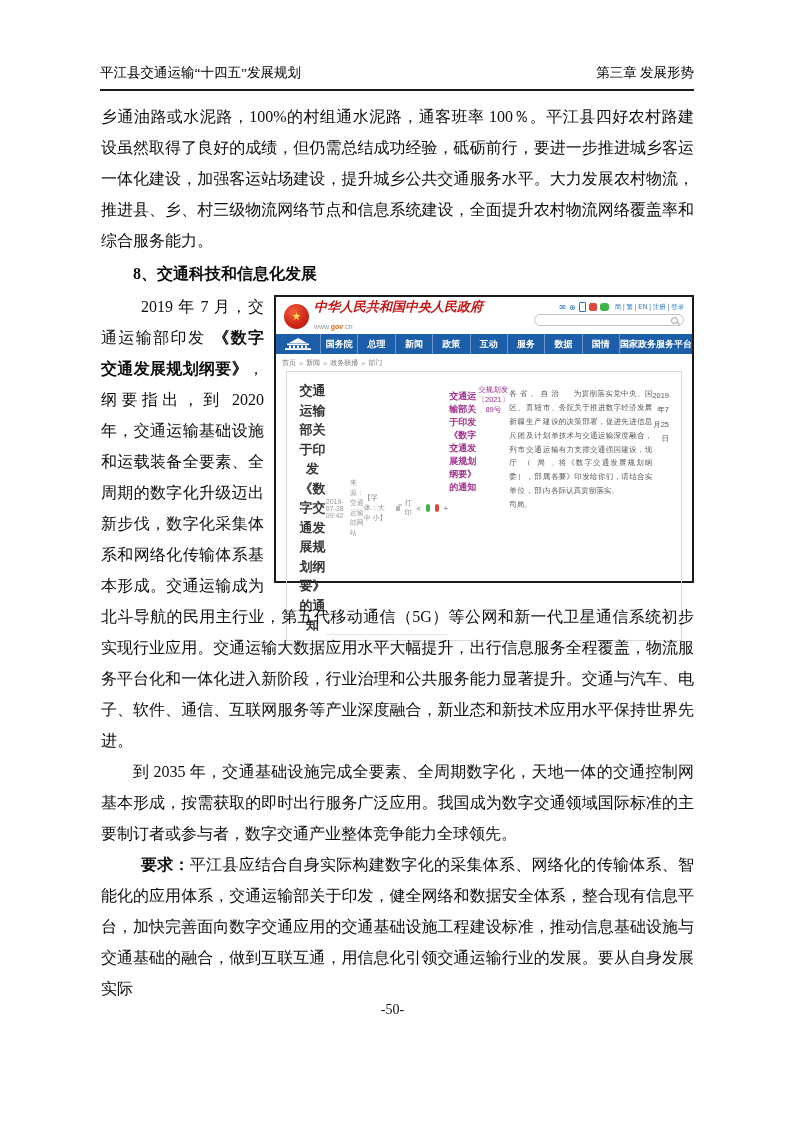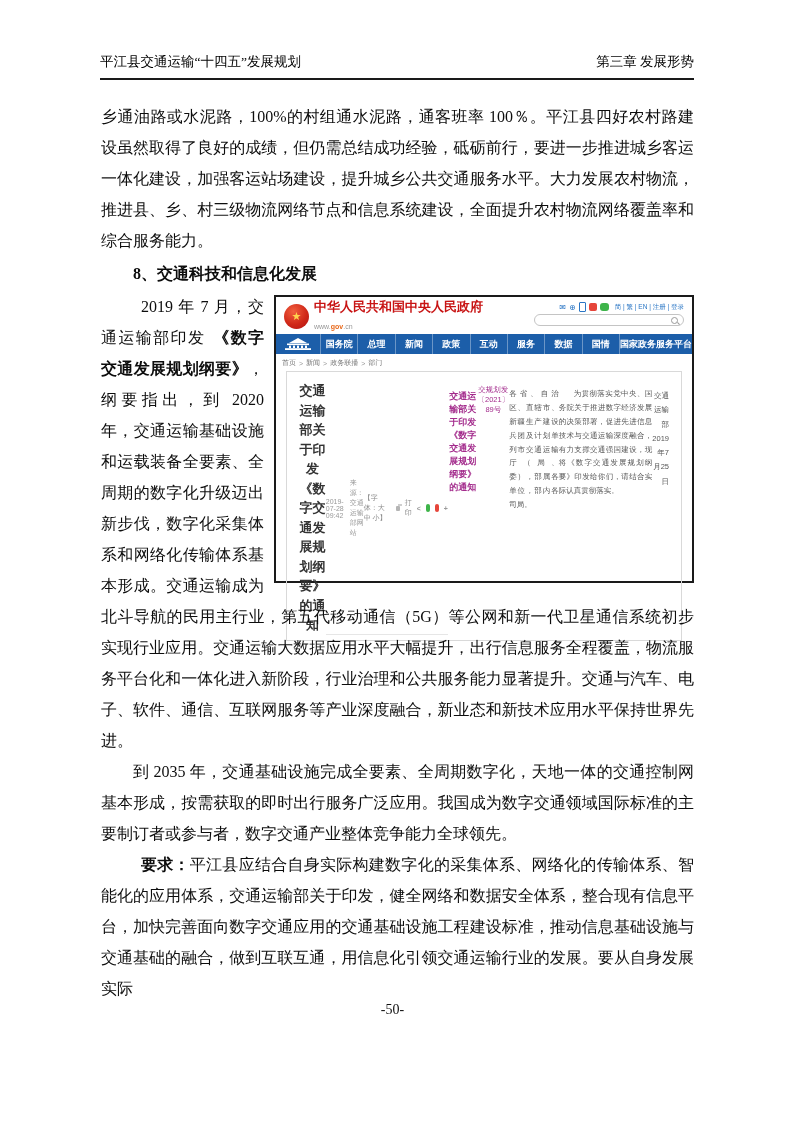--- a/index.html
+++ b/index.html
@@ -7,21 +7,21 @@
     position:relative;
     width:793px;height:1122px;
     background:#fff;
     font-family:"Liberation Serif","DejaVu Serif",serif;
     color:#111;
     overflow:hidden;
     box-sizing:border-box;
   }
   
   .doc-header{
-    position:absolute;left:100px;right:99px;top:53px;
+    position:absolute;left:100px;right:99px;top:64px;
     display:flex;justify-content:space-between;align-items:flex-end;
     font-size:13.5px;color:#000;
     padding-bottom:7px;
     border-bottom:2.5px solid #1a1a1a;
   }
   
   .doc-body{
     position:absolute;left:101px;right:99px;top:101px;
     font-size:16px;line-height:31px;
     text-align:justify;
@@ -52,21 +52,21 @@
     display:flex;justify-content:space-between;
     padding:5px 8px 3px 8px;height:37px;box-sizing:border-box;
   }
   .gs-logo{display:flex;align-items:center;gap:5px;}
   .emblem{
     width:25px;height:25px;border-radius:50%;
     background:radial-gradient(circle at 38% 30%,#f2603f 0%,#d02818 55%,#b01212 100%);
     display:flex;align-items:center;justify-content:center;
     color:#ffd34d;font-size:11px;line-height:1;flex:0 0 auto;
   }
-  .gs-sitename{font-size:13px;font-weight:bold;color:var(--site-red,#c81414);line-height:1.1;}
+  .gs-sitename{font-size:13px;font-weight:bold;color:var(--site-red,#c81414);line-height:1.1;font-style:italic;}
   .gs-url{font-size:7px;color:#999;}
   .gs-url .hl{color:#e8681a;font-weight:bold;}
   .gs-top-right{display:flex;flex-direction:column;align-items:flex-end;gap:2px;}
   .gs-iconrow{display:flex;align-items:center;gap:3px;font-size:8px;color:var(--link-blue,#2a76c5);}
   .gs-toplinks{font-size:6.5px;color:var(--link-blue,#2a76c5);margin-left:3px;}
   .mini-phone{display:inline-block;width:5px;height:8px;border:1px solid var(--link-blue,#2a76c5);border-radius:1px;}
   .mini-red{display:inline-block;width:8px;height:8px;background:#e6453a;border-radius:2px;}
   .mini-green{display:inline-block;width:9px;height:8px;background:#3eb44a;border-radius:3px;}
   .gs-search{
     width:150px;height:12px;border:1px solid #c4c4c4;border-radius:7px;
@@ -208,21 +208,20 @@
               <span class="mini-green"></span>
               <span class="mini-red"></span>
               <span class="gs-share">+</span>
             </span>
           </span>
           <span class="gs-redtitle" style="display:block;">交通运输部关于印发《数字交通发展规划纲要》的通知</span>
           <span class="gs-docnum" style="display:block;">交规划发〔2021〕89号</span>
           <span class="gs-p" style="display:block;">各省、自治区、直辖市、新疆生产建设兵团及计划单列市交通运输厅（局、委），部属各单位，部内各司局。</span>
           <span class="gs-p ind" style="display:block;">为贯彻落实党中央、国务院关于推进数字经济发展的决策部署，促进先进信息技术与交通运输深度融合，有力支撑交通强国建设，现将《数字交通发展规划纲要》印发给你们，请结合实际认真贯彻落实。</span>
           <span class="gs-sign" style="display:block;">
-            <span style="display:block;">交通运输部</span>
             <span style="display:block;">2019年7月25日</span>
           </span>
         </span>
       </span>
       <span class="b" style="font-weight:normal;">2019 年 7 月，交通运输部印发</span><span class="b">《数字交通发展规划纲要》</span><span>，纲要指出，到 2020 年，交通运输基础设施和运载装备全要素、全周期的数字化升级迈出新步伐，数字化采集体系和网络化传输体系基本形成。交通运输成为北斗导航的民用主行业，第五代移动通信（5G）等公网和新一代卫星通信系统初步实现行业应用。交通运输大数据应用水平大幅提升，出行信息服务全程覆盖，物流服务平台化和一体化进入新阶段，行业治理和公共服务能力显著提升。交通与汽车、电子、软件、通信、互联网服务等产业深度融合，新业态和新技术应用水平保持世界先进。</span>
     </div>
 
     <div class="para indent">到 2035 年，交通基础设施完成全要素、全周期数字化，天地一体的交通控制网基本形成，按需获取的即时出行服务广泛应用。我国成为数字交通领域国际标准的主要制订者或参与者，数字交通产业整体竞争能力全球领先。</div>
 
     <div class="para indent">

